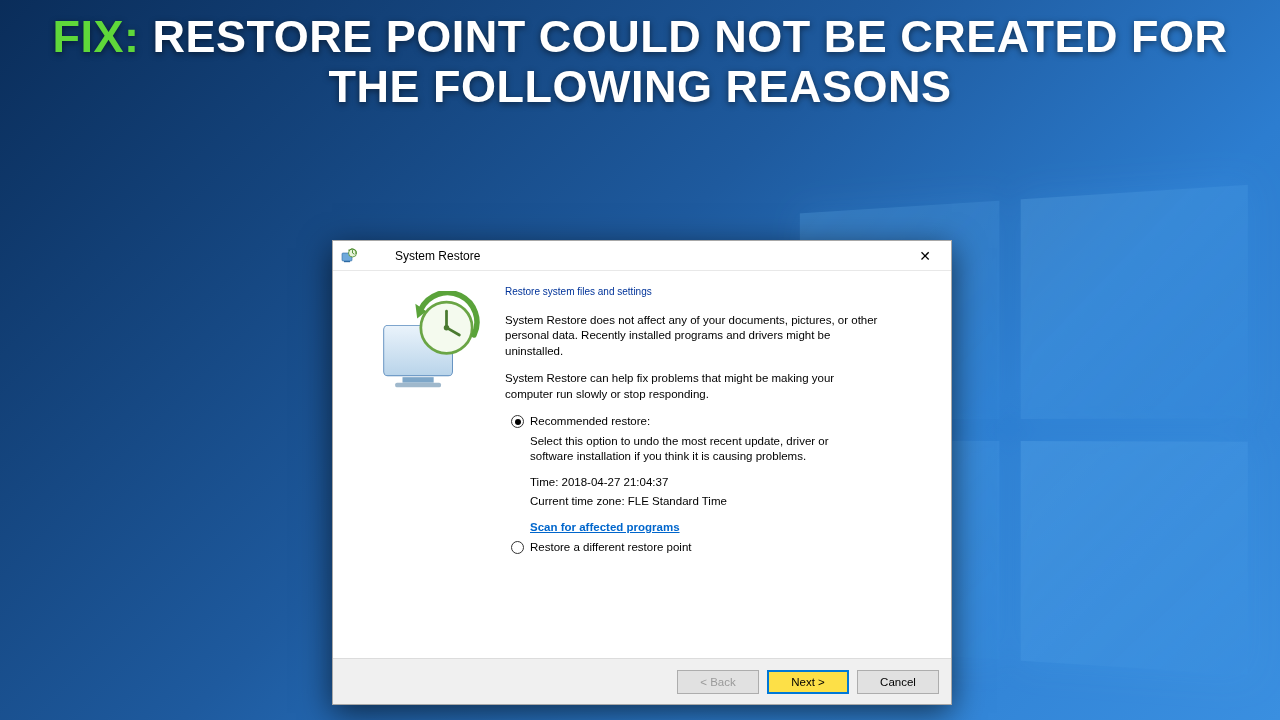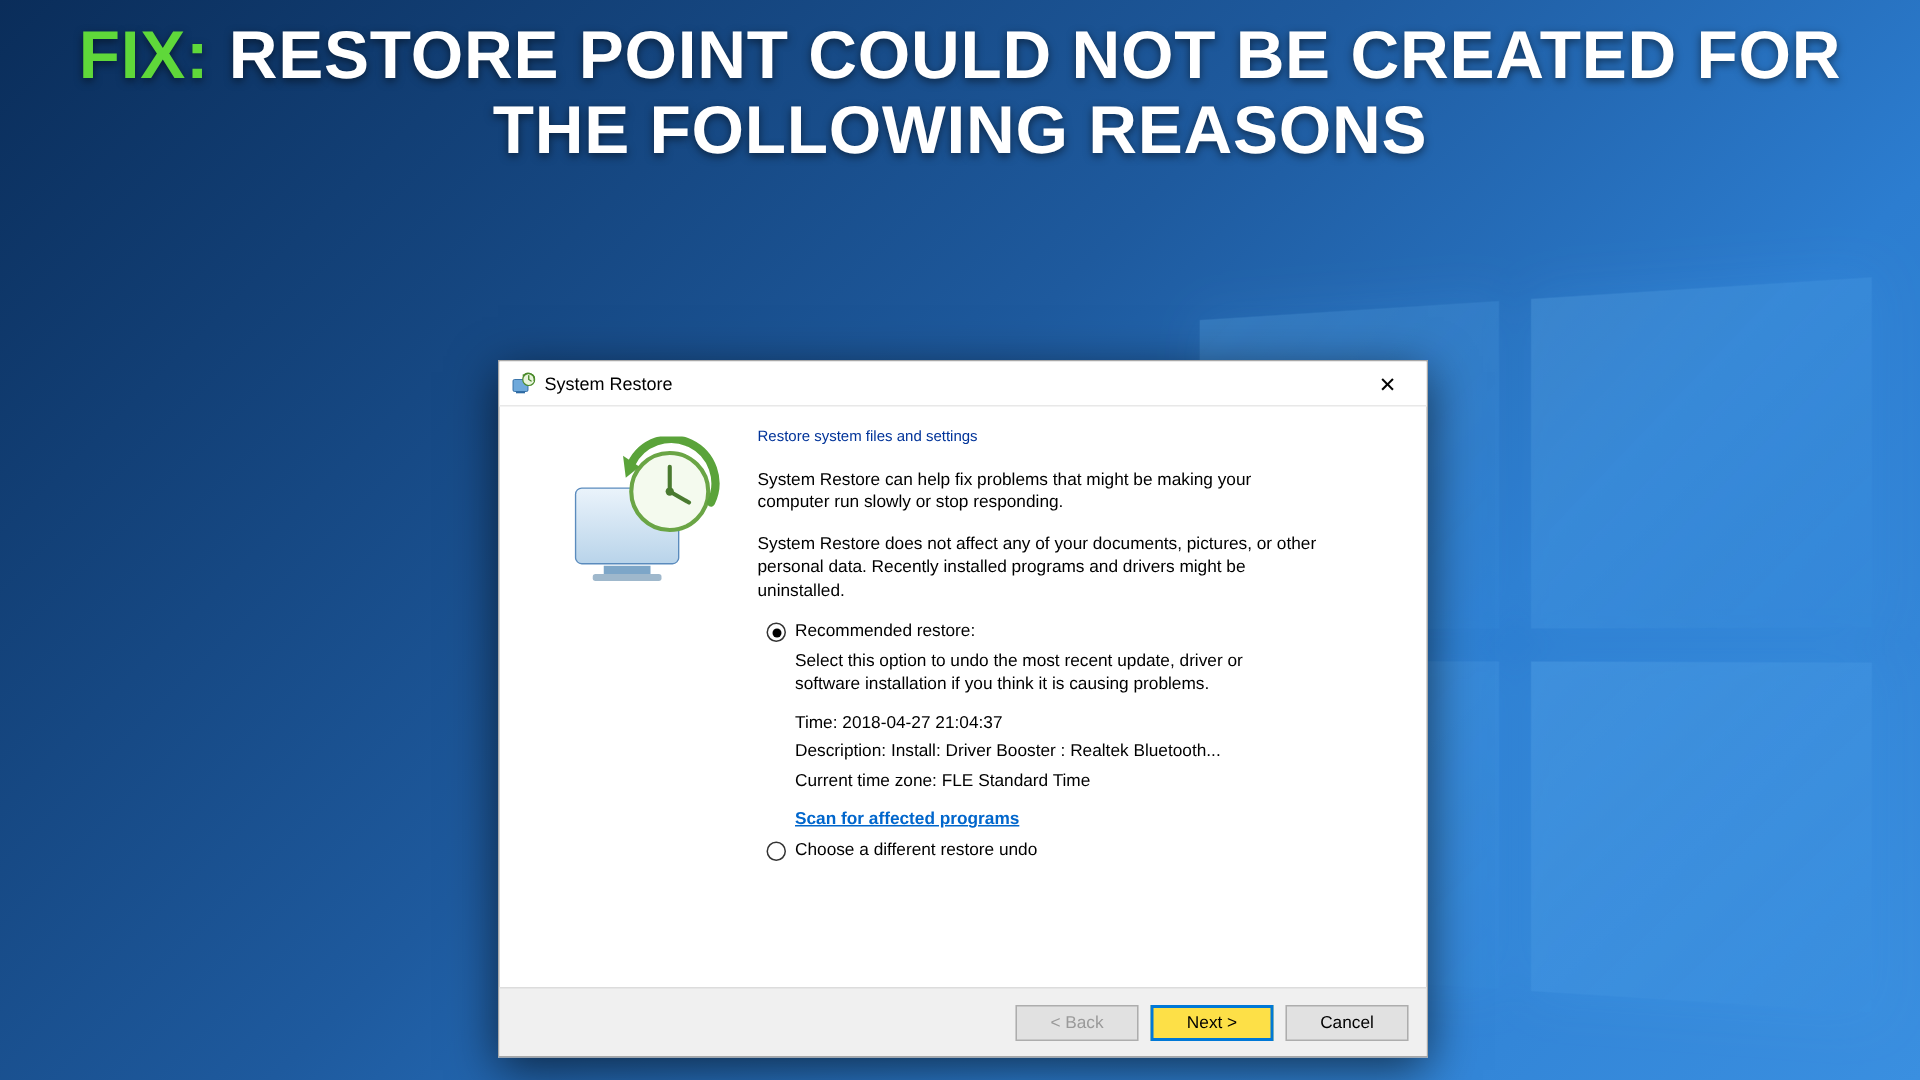--- a/index.html
+++ b/index.html
@@ -58,20 +58,21 @@
     flex-direction: column;
   }
   .titlebar {
     height: 30px;
     display: flex;
     align-items: center;
     padding: 0 4px 0 8px;
     background: #ffffff;
     border-bottom: 1px solid #e8e8e8;
     font-size: 12px;
+    gap: 32px;
   }
   .titlebar .app-icon {
     width: 16px; height: 16px; margin-right: 6px;
     position: relative;
   }
   .titlebar .app-icon svg { width:16px; height:16px; display:block; }
   .titlebar .title { flex: 1; color: #000; }
   .titlebar .close {
     width: 44px; height: 28px;
     display: flex; align-items: center; justify-content: center;
@@ -192,48 +193,44 @@
         <line x1="78" y1="40" x2="78" y2="22" stroke="#4a7a30" stroke-width="3" stroke-linecap="round"></line>
         <line x1="78" y1="40" x2="92" y2="48" stroke="#4a7a30" stroke-width="3" stroke-linecap="round"></line>
         <circle cx="78" cy="40" r="3" fill="#4a7a30"></circle>
         <path d="M50 20 A 32 32 0 0 1 108 48" fill="none" stroke="#5aa33a" stroke-width="6" stroke-linecap="round"></path>
         <polygon points="44,14 56,22 46,30" fill="#5aa33a"></polygon>
       </svg>
     </div>
 
     <div class="content">
       <h2>Restore system files and settings</h2>
+      <p class="desc">System Restore does not affect any of your documents, pictures, or other personal data. Recently installed programs and drivers might be uninstalled.</p>
       <p class="desc">System Restore can help fix problems that might be making your computer run slowly or stop responding.</p>
-      <p class="desc">System Restore does not affect any of your documents, pictures, or other personal data. Recently installed programs and drivers might be uninstalled.</p>
 
       <div class="options">
         <div class="option-row">
           <span class="radio checked"></span>
           <span class="option-label">Recommended restore:</span>
         </div>
         <p class="option-sub">Select this option to undo the most recent update, driver or software installation if you think it is causing problems.</p>
 
         <div class="kv">
           <span>Time:</span>
           <span>2018-04-27 21:04:37</span>
         </div>
         <div class="kv">
-          <span>Description:</span>
-          <span>Install: Driver Booster : Realtek Bluetooth...</span>
-        </div>
-        <div class="kv">
           <span>Current time zone:</span>
           <span>FLE Standard Time</span>
         </div>
 
         <a class="link">Scan for affected programs</a>
 
         <div class="option-row">
           <span class="radio"></span>
-          <span class="option-label">Choose a different restore undo</span>
+          <span class="option-label">Restore a different restore point</span>
         </div>
       </div>
     </div>
   </div>
 
   <div class="footer">
     <button class="btn" disabled="">&lt; Back</button>
     <button class="btn primary">Next &gt;</button>
     <button class="btn">Cancel</button>
   </div>

